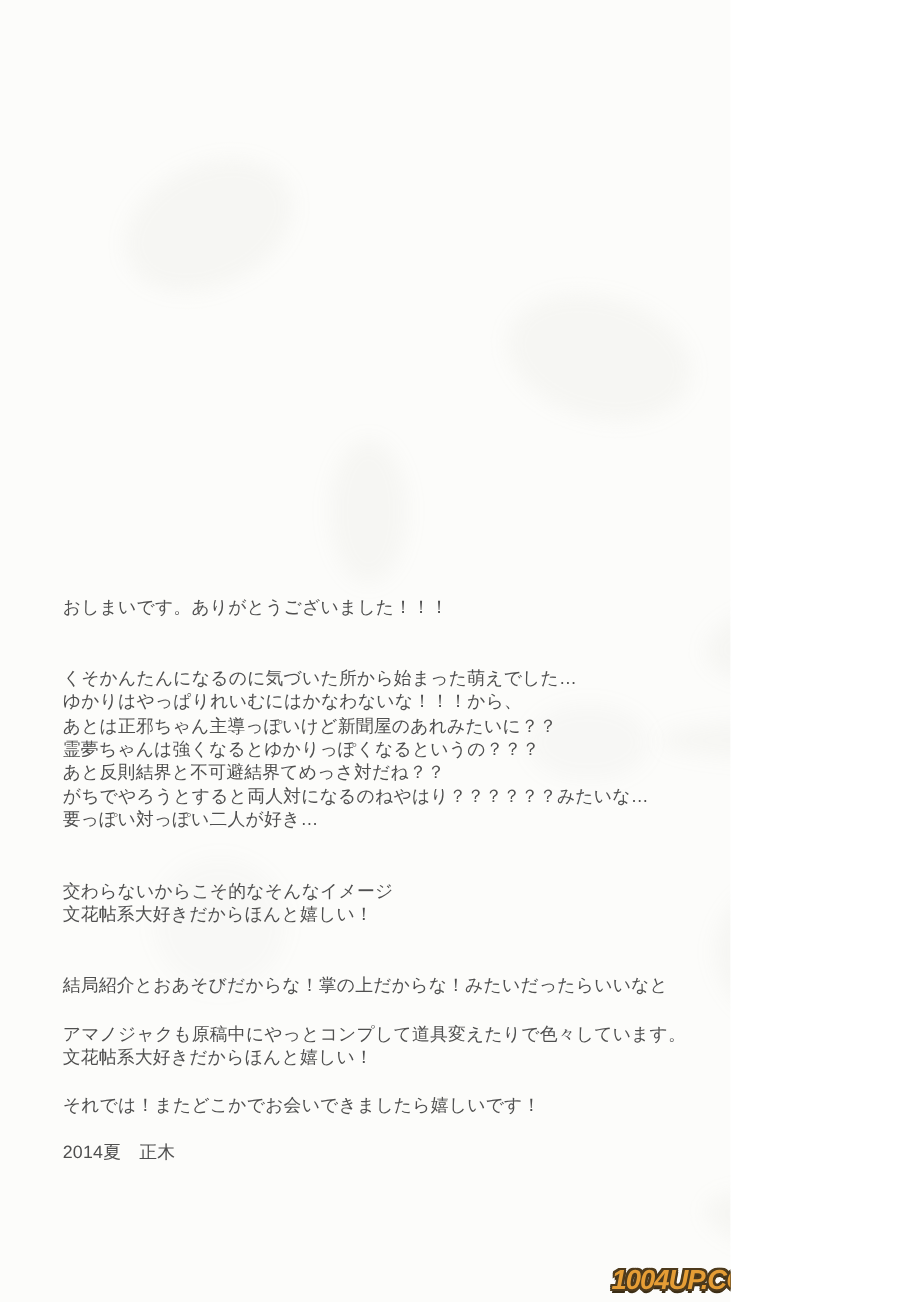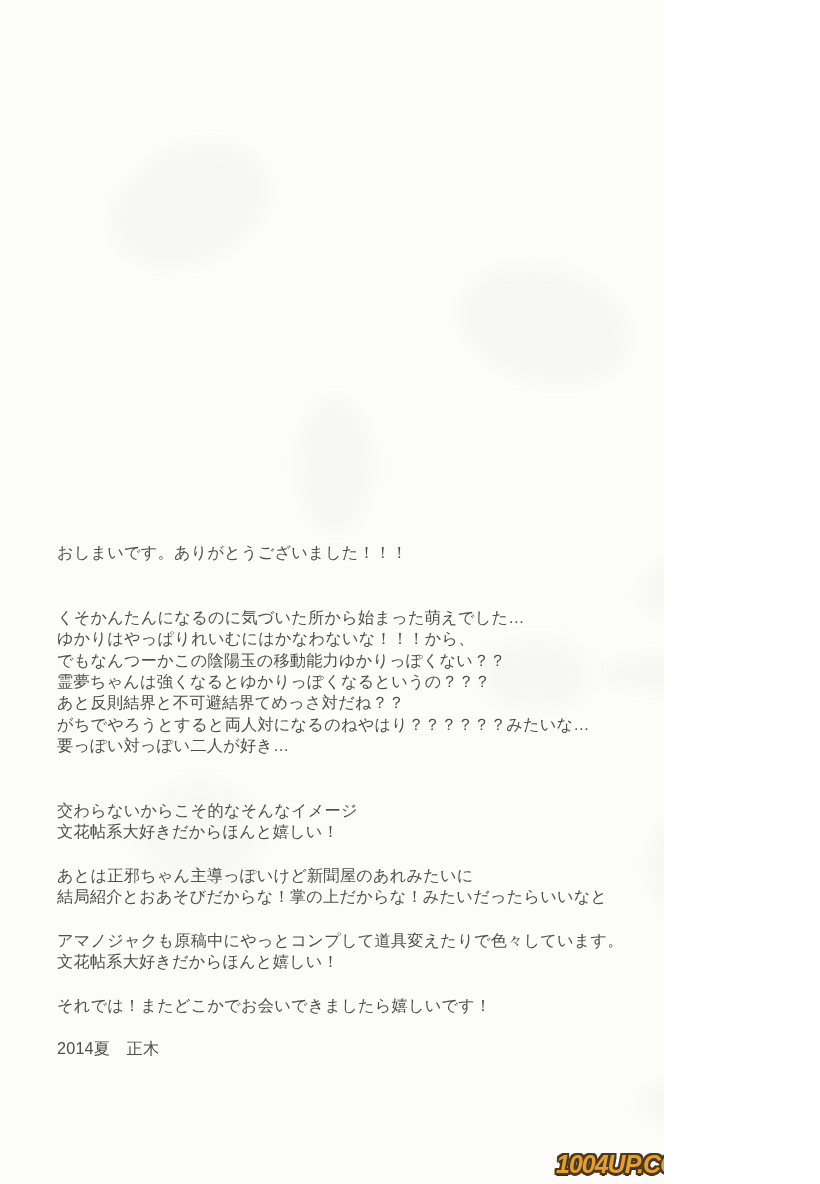--- a/index.html
+++ b/index.html
@@ -111,35 +111,35 @@
   <div class="afterword" style="color: rgb(79, 79, 79);">
 
     <p>
       <span class="line">おしまいです。ありがとうございました！！！</span>
     </p>
 
     <p>
       <br>
       <span class="line">くそかんたんになるのに気づいた所から始まった萌えでした…</span><br>
       <span class="line">ゆかりはやっぱりれいむにはかなわないな！！！から、</span><br>
-      <span class="line">でもなんつーかこの陰陽玉の移動能力ゆかりっぽくない？？</span><br>
+      <span class="line">あとは正邪ちゃん主導っぽいけど新聞屋のあれみたいに？？</span><br>
       <span class="line">霊夢ちゃんは強くなるとゆかりっぽくなるというの？？？</span><br>
       <span class="line">あと反則結界と不可避結界てめっさ対だね？？</span><br>
       <span class="line">がちでやろうとすると両人対になるのねやはり？？？？？？みたいな…</span><br>
       <span class="line">要っぽい対っぽい二人が好き…</span>
     </p>
 
     <p>
       <br>
       <span class="line">交わらないからこそ的なそんなイメージ</span><br>
       <span class="line">文花帖系大好きだからほんと嬉しい！</span>
     </p>
 
     <p>
-      <span class="line">あとは正邪ちゃん主導っぽいけど新聞屋のあれみたいに</span><br>
+      <br>
       <span class="line">結局紹介とおあそびだからな！掌の上だからな！みたいだったらいいなと</span><br>
     </p>
 
     <p>
       <span class="line">アマノジャクも原稿中にやっとコンプして道具変えたりで色々しています。</span><br>
       <span class="line">文花帖系大好きだからほんと嬉しい！</span>
     </p>
 
     <p>
       <span class="line">それでは！またどこかでお会いできましたら嬉しいです！</span>

